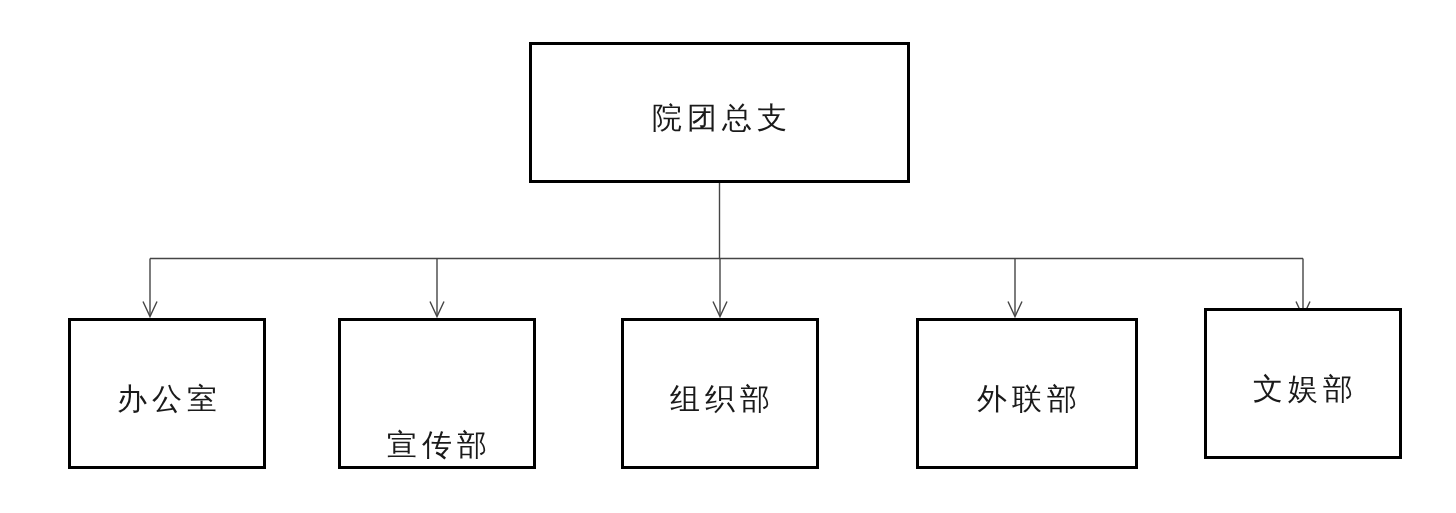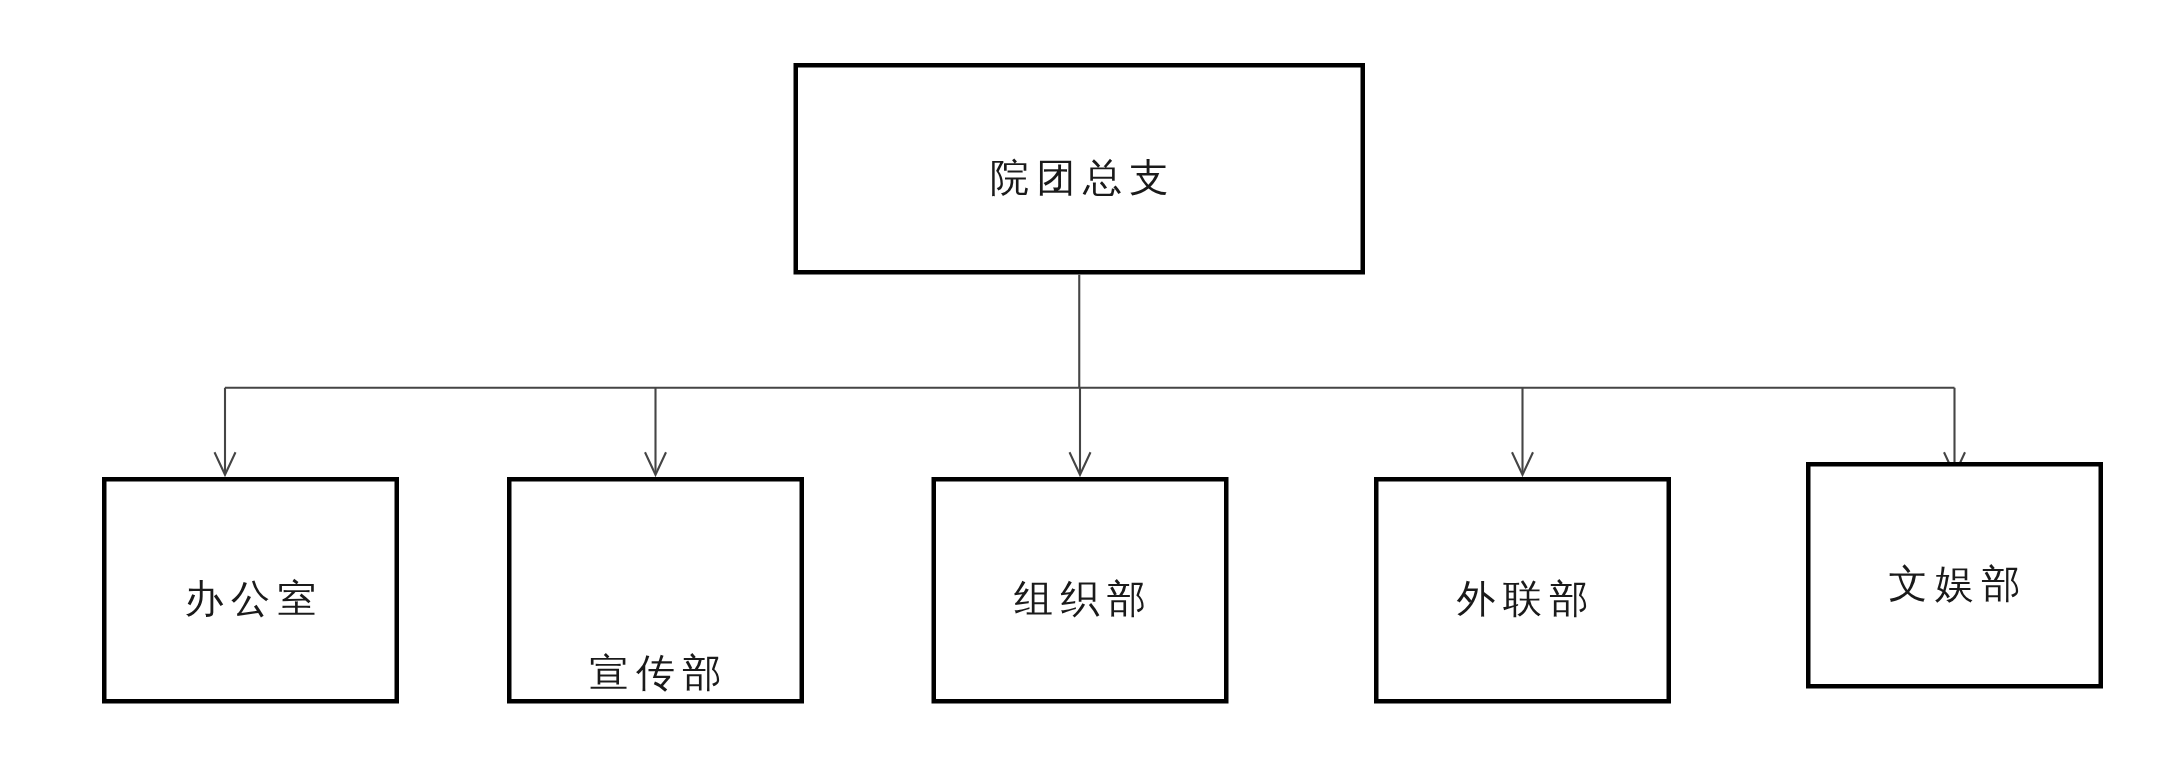--- a/index.html
+++ b/index.html
@@ -31,33 +31,33 @@
   }
   .node{
     position:absolute;
     border:3px solid var(--box-border);
     background:var(--background);
     display:flex;
     align-items:center;
     justify-content:center;
   }
   .node .label{
-    font-size:26px;
+    font-size:30px;
     letter-spacing:5px;
     text-indent:5px;
     color:var(--text);
     white-space:nowrap;
     margin-top:12px;
   }
   
   .node.root {left:529px; top:42px;  width:381px; height:141px;}
   .node.d0   {left:68px;  top:318px; width:198px; height:151px;}
   .node.d1   {left:338px; top:318px; width:198px; height:151px;align-items:flex-end;}
   .node.d2   {left:621px; top:318px; width:198px; height:151px;}
-  .node.d3   {left:916px; top:318px; width:198px; height:151px;}
+  .node.d3   {left:916px; top:318px; width:222px; height:151px;}
   .node.d4   {left:1204px;top:308px; width:198px; height:151px;}
 </style>
 </head>
 <body>
 
 <div class="canvas">
 
   <svg class="connectors" width="1456" height="513" viewBox="0 0 1456 513" aria-hidden="true">
 
     <path d="M719.5,183 V258.5"></path>

